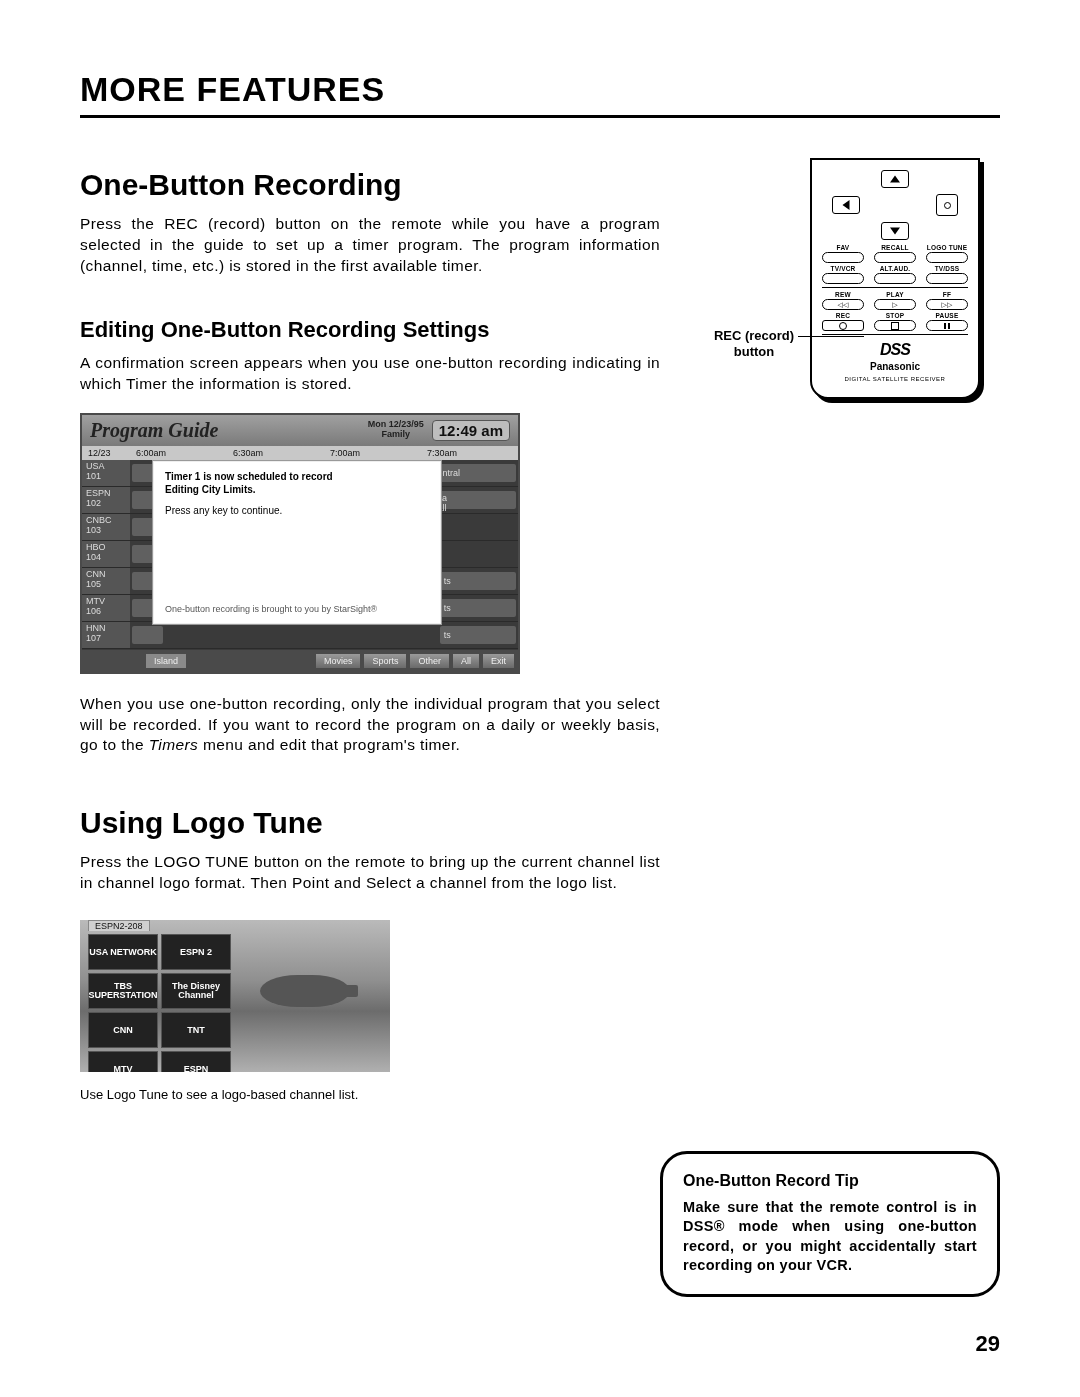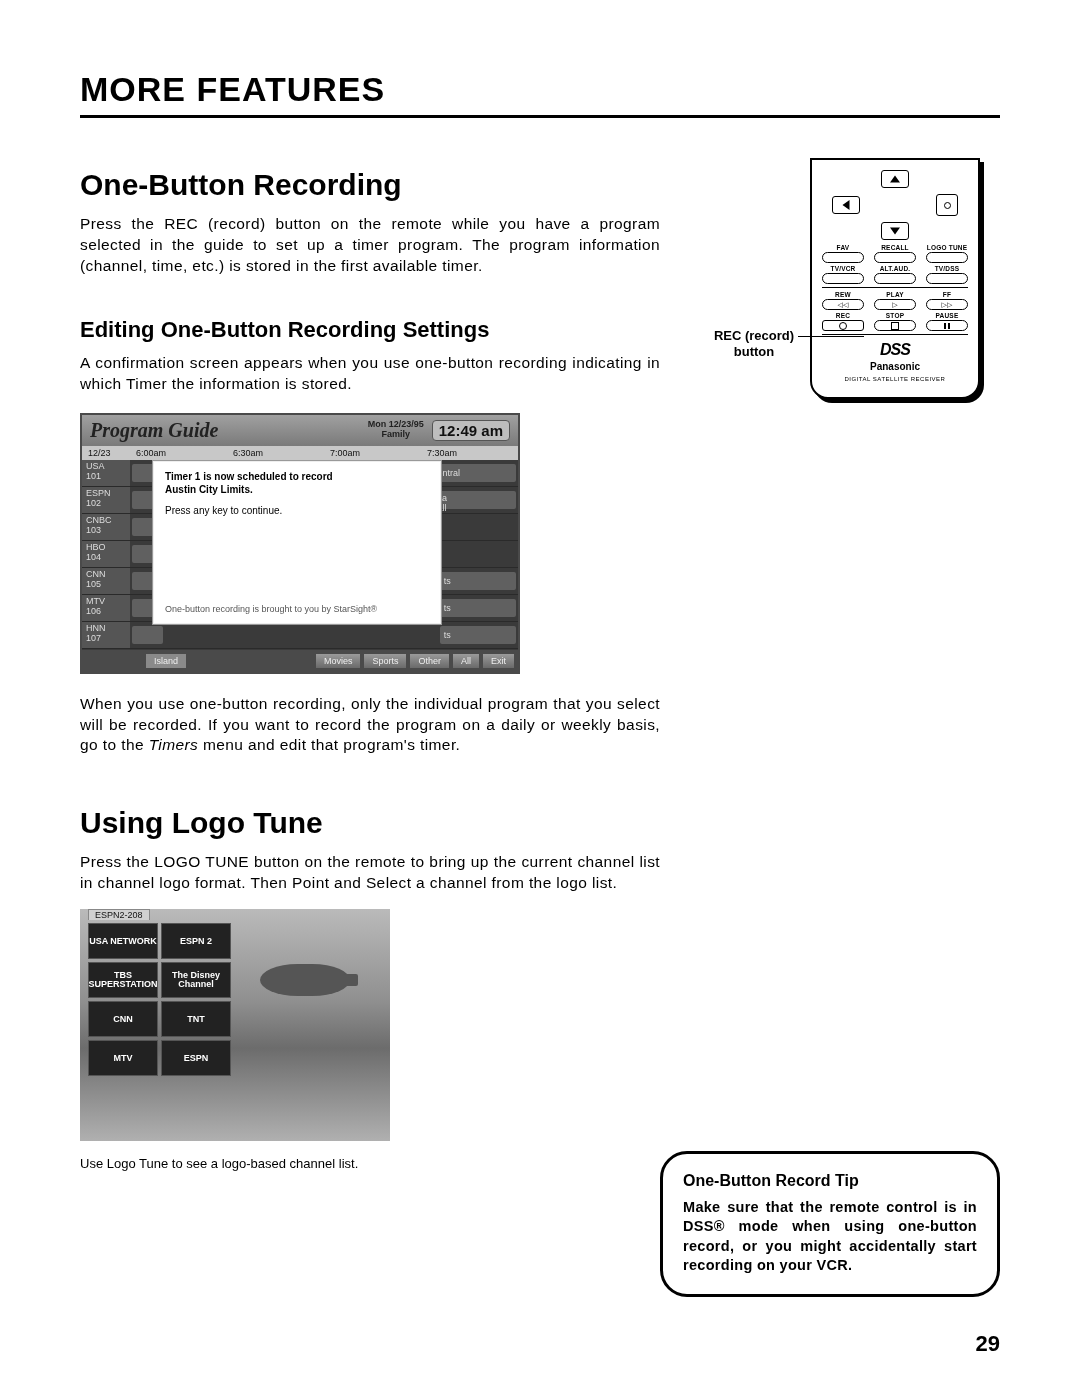--- a/index.html
+++ b/index.html
@@ -161,22 +161,22 @@
     color: #eee;
     font-size: 9px;
     padding: 2px 8px;
     border-radius: 0;
   }
   .gb-island { margin-right: auto; margin-left: 60px; background:#8a8a8a; }
 
   
   .logo-shot {
     width: 310px;
-    height: 232px;
-    margin-top: 15px;
+    height: 152px;
+    margin-top: 26px;
     background: linear-gradient(#bababa 0%, #8f8f8f 40%, #6c6c6c 60%, #b0b0b0 100%);
     position: relative;
     overflow: hidden;
   }
   .logo-grid {
     position: absolute;
     left: 8px; top: 8px;
     display: grid;
     grid-template-columns: 70px 70px;
     grid-auto-rows: 36px;
@@ -438,21 +438,21 @@
             </div>
           <div class="guide-row">
               <div class="guide-ch"><span>HNN</span><br><span>107</span></div>
               <div class="guide-cell" style="flex:0.2"></div>
               <div style="flex:2.4"></div>
               <div class="guide-cell" style="flex:0.6">ts</div>
             </div>
         </div>
         <div class="guide-popup">
           <div class="pl1">Timer 1 is now scheduled to record</div>
-          <div class="pl2">Austin City Limits.</div>
+          <div class="pl2">Editing City Limits.</div>
           <div class="pl3">Press any key to continue.</div>
           <div class="pl4">One-button recording is brought to you by StarSight®</div>
         </div>
       </div>
       <div class="guide-bottom">
         <span class="gb-btn gb-island">Island</span>
         <span class="gb-btn">Movies</span>
         <span class="gb-btn">Sports</span>
         <span class="gb-btn">Other</span>
         <span class="gb-btn">All</span>

